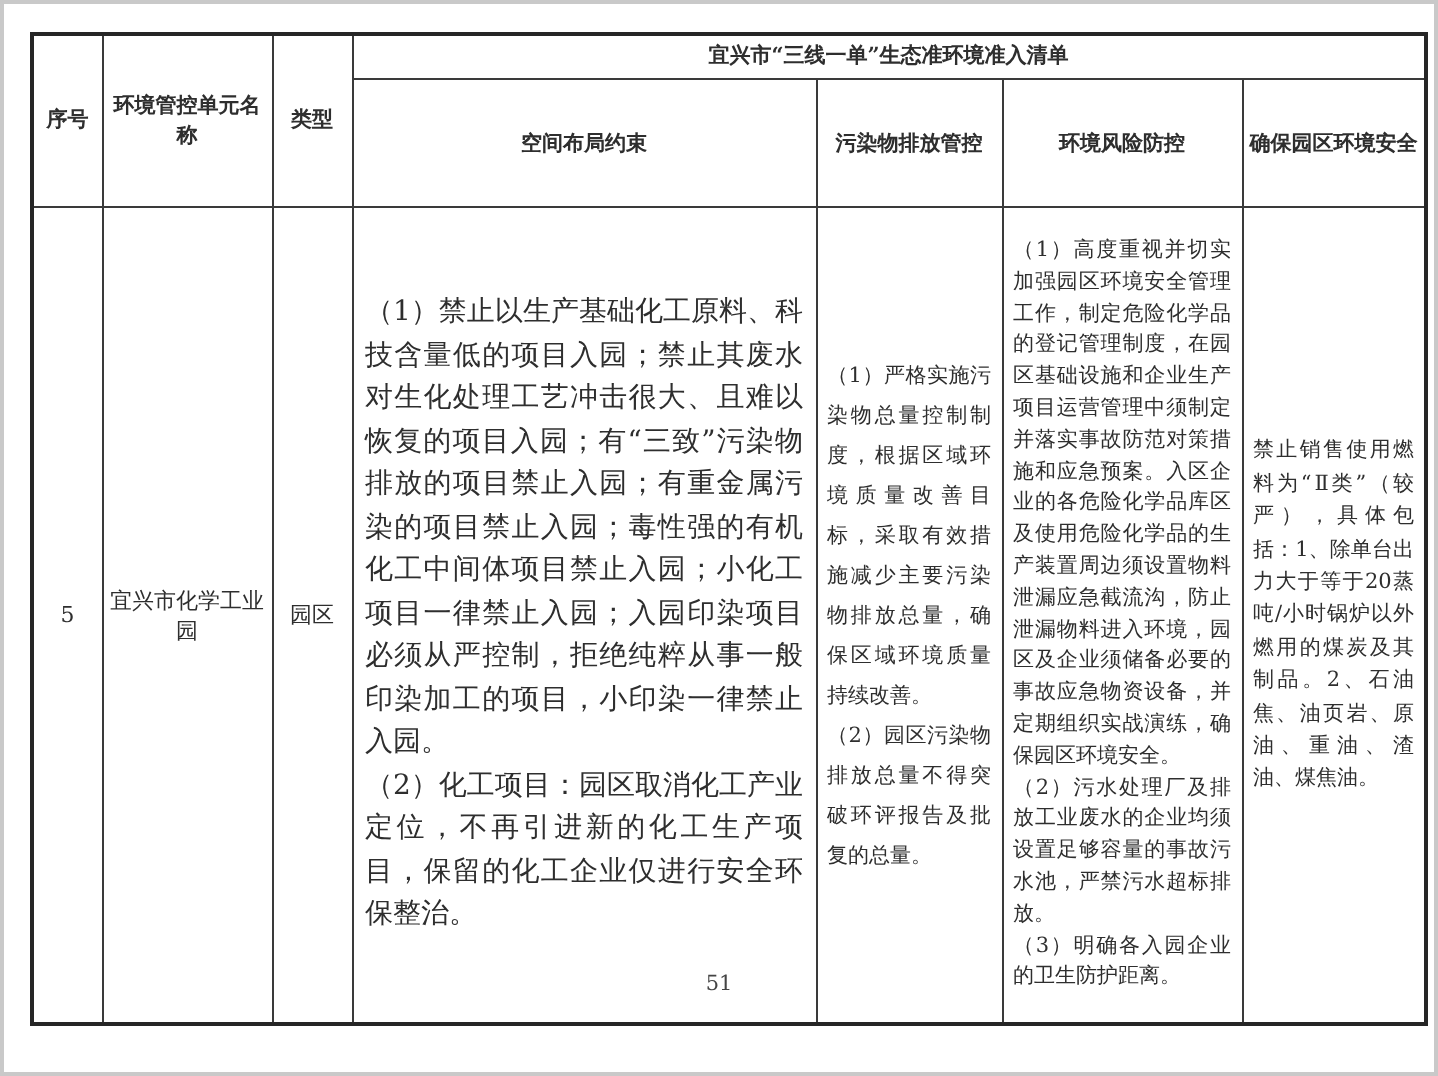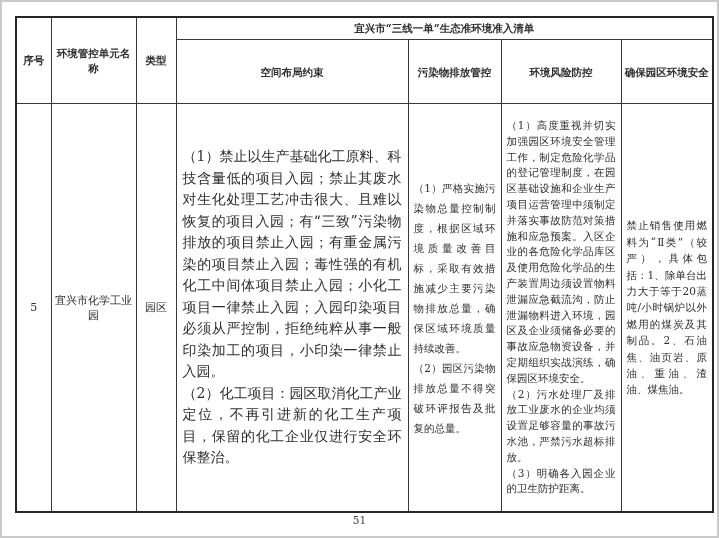--- a/index.html
+++ b/index.html
@@ -65,21 +65,21 @@
     padding: 2px 6px;
   }
   .cell-spatial  { font-size: 14px;   line-height: 21.5px; }
   .cell-pollutant{ font-size: 10.5px; line-height: 20px; padding: 14px 5px; }
   .cell-risk     { font-size: 10.5px; line-height: 15.8px; padding: 14px 5px; }
   .cell-resource { font-size: 10.5px; line-height: 16.4px; padding: 4px 5px; }
 
   .page-number {
     position: absolute;
     left: 0;
-    top: 512px;
+    top: 484px;
     width: 100%;
     text-align: center;
     font-size: 10.5px;
     color: #444;
   }
 </style>
 </head>
 <body>
 
 <div class="page">

